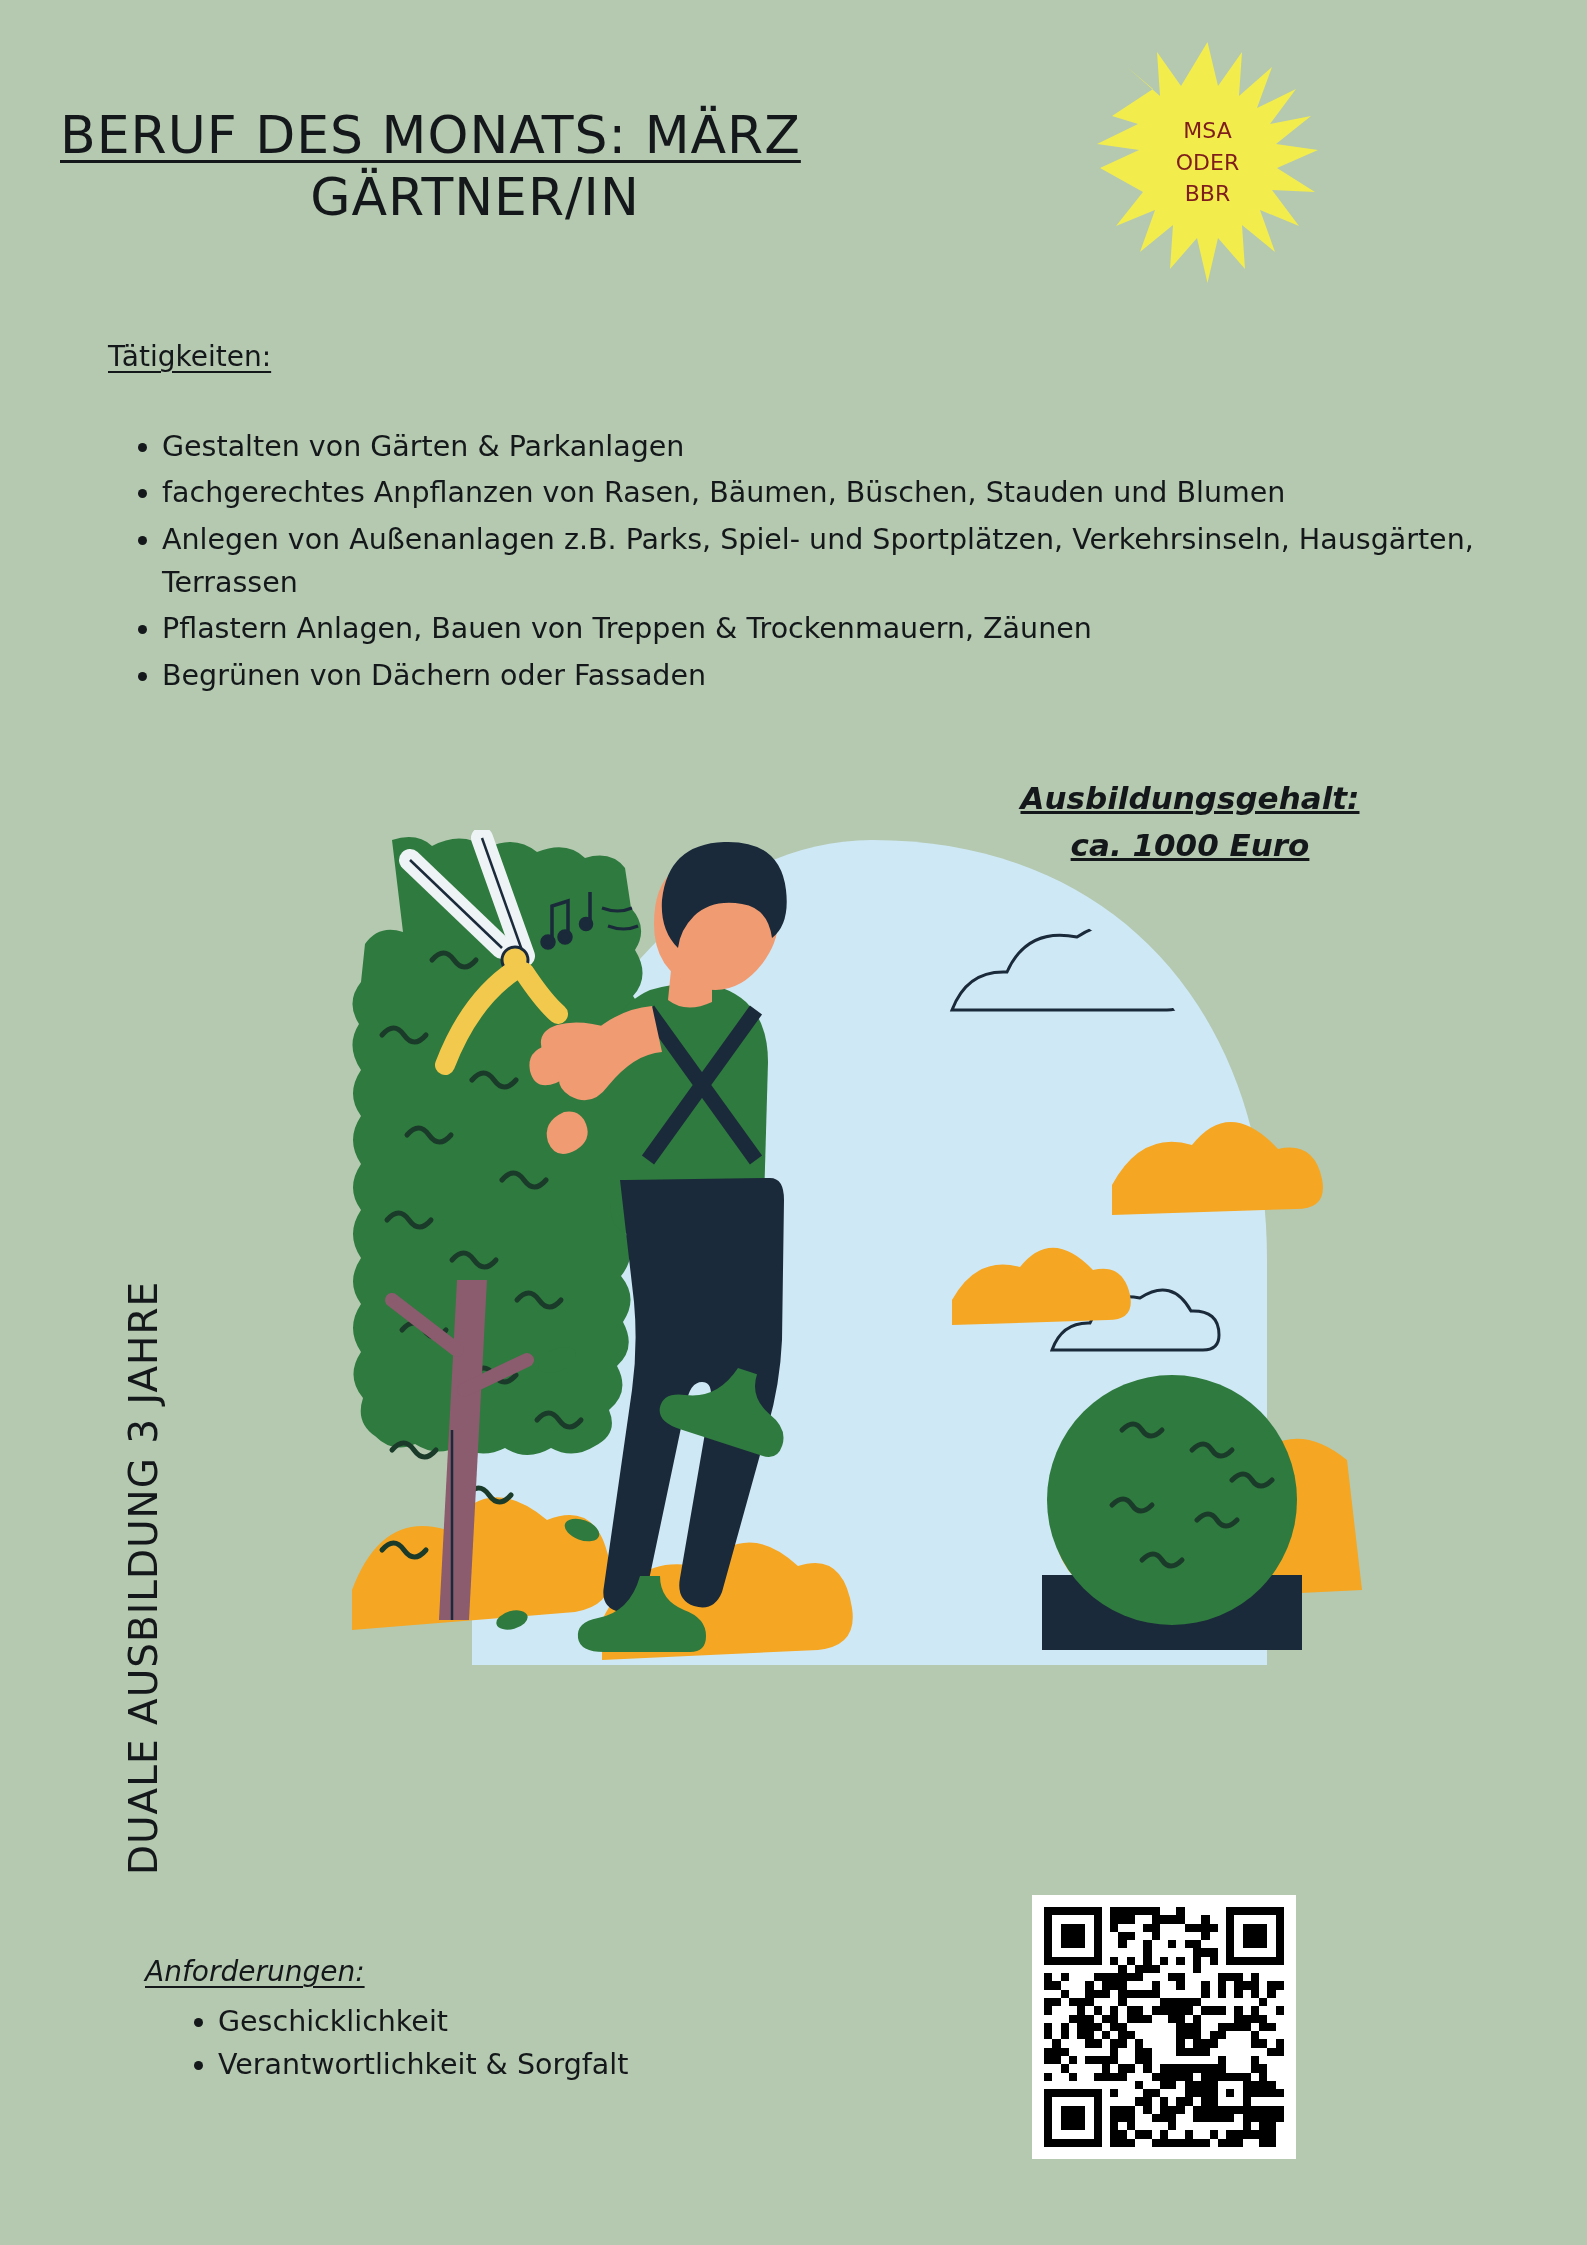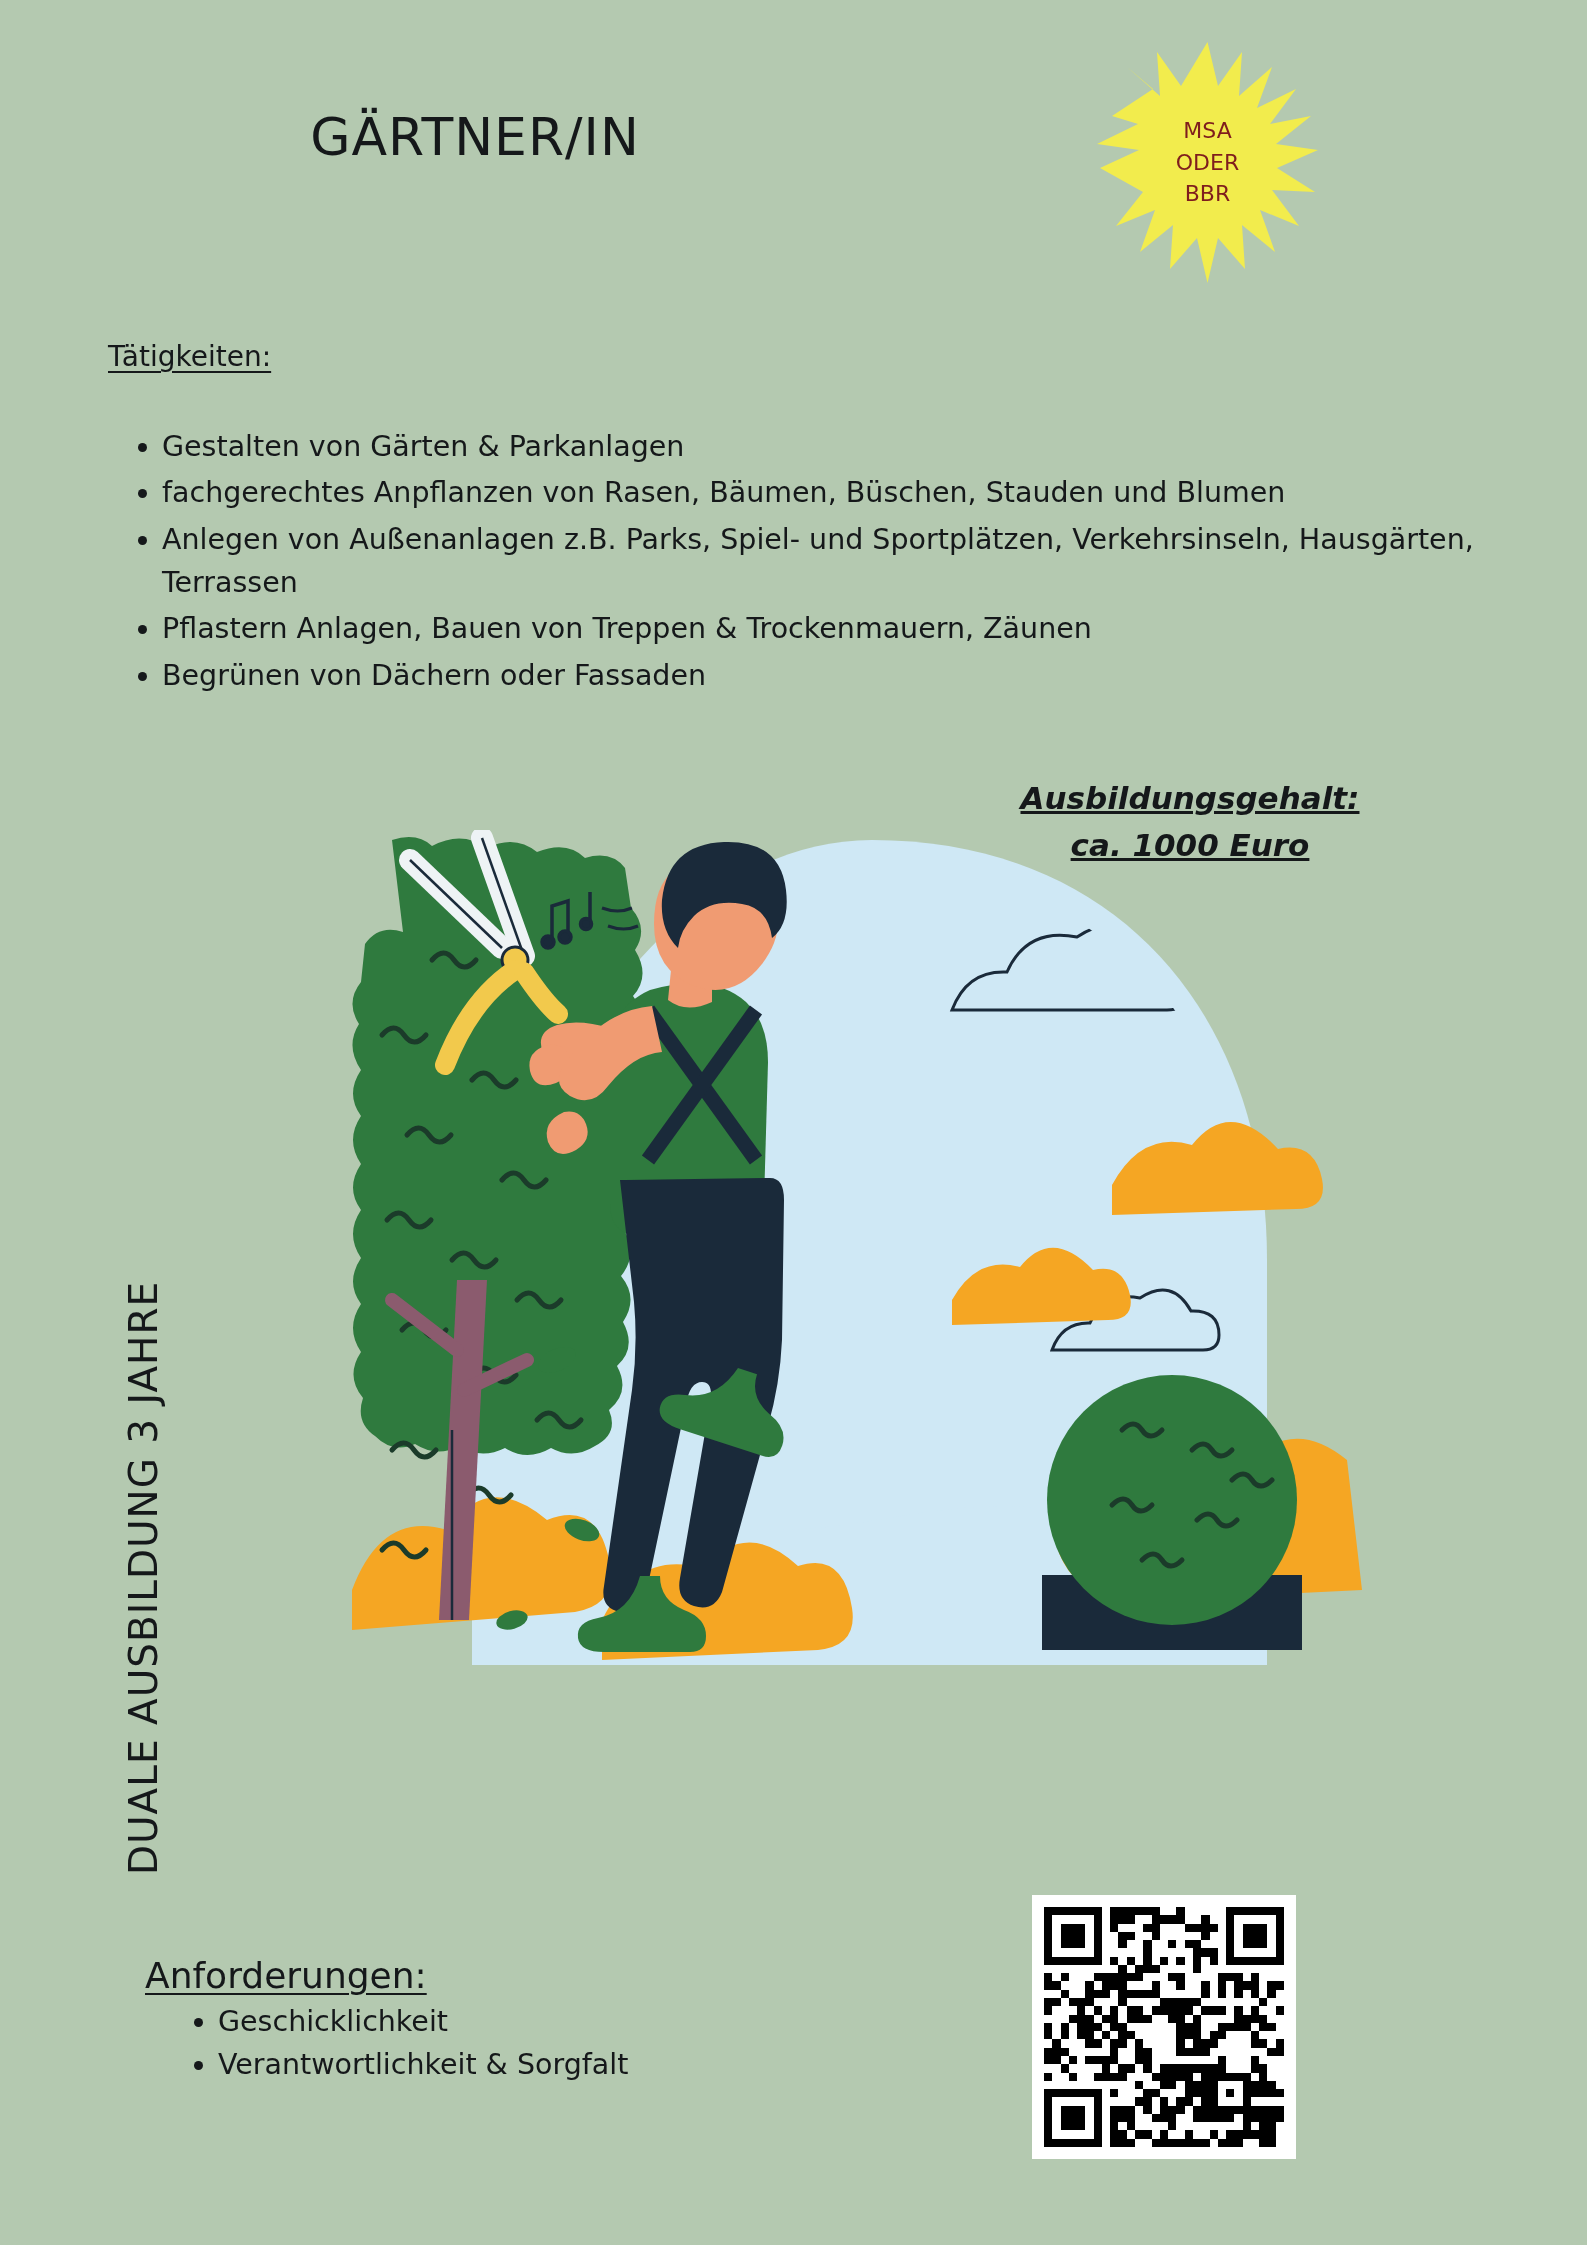--- a/index.html
+++ b/index.html
@@ -136,24 +136,25 @@
     display: block;
     width: 100%;
     height: 100%;
   }
 
   
   .anf-heading {
     position: absolute;
     left: 145px;
     top: 1955px;
-    font-size: 36px;
+    font-size: 28px;
     text-decoration: underline;
     text-underline-offset: 5px;
     text-decoration-thickness: 2px;
+    font-style: italic;
   }
   .anf-list {
     position: absolute;
     left: 170px;
     top: 2000px;
     margin: 0;
     padding-left: 48px;
     font-size: 28.5px;
     line-height: 1.52;
   }
@@ -181,20 +182,21 @@
   }
   .qr-grid i.on { background: #000000; }
   .qr-grid i.off { background: #ffffff; }
 </style>
 </head>
 <body>
 
 <div class="poster">
 
   <div class="title-block">
+    <div class="title-main">BERUF DES MONATS: MÄRZ</div>
     <div class="title-sub">GÄRTNER/IN</div>
   </div>
 
   <div class="sun-badge">
     <svg viewBox="0 0 245 245">
       <polygon fill="#f2ec4d" points="122.5,2 133,46 157,12 154,56 187,27 172,68 211,49 185,84 226,76 191,104 233,110 192,128 230,152 187,150 214,186 175,170 190,212 157,185 160,229 133,198 122.5,243 112,198 85,229 88,185 55,212 70,170 31,186 58,152 15,128 54,110 12,104 53,84 27,76 68,49 42,27 75,56 72,12 96,46"></polygon>
     </svg>
     <div class="sun-text">
       <span>MSA</span>
       <span>ODER</span>

